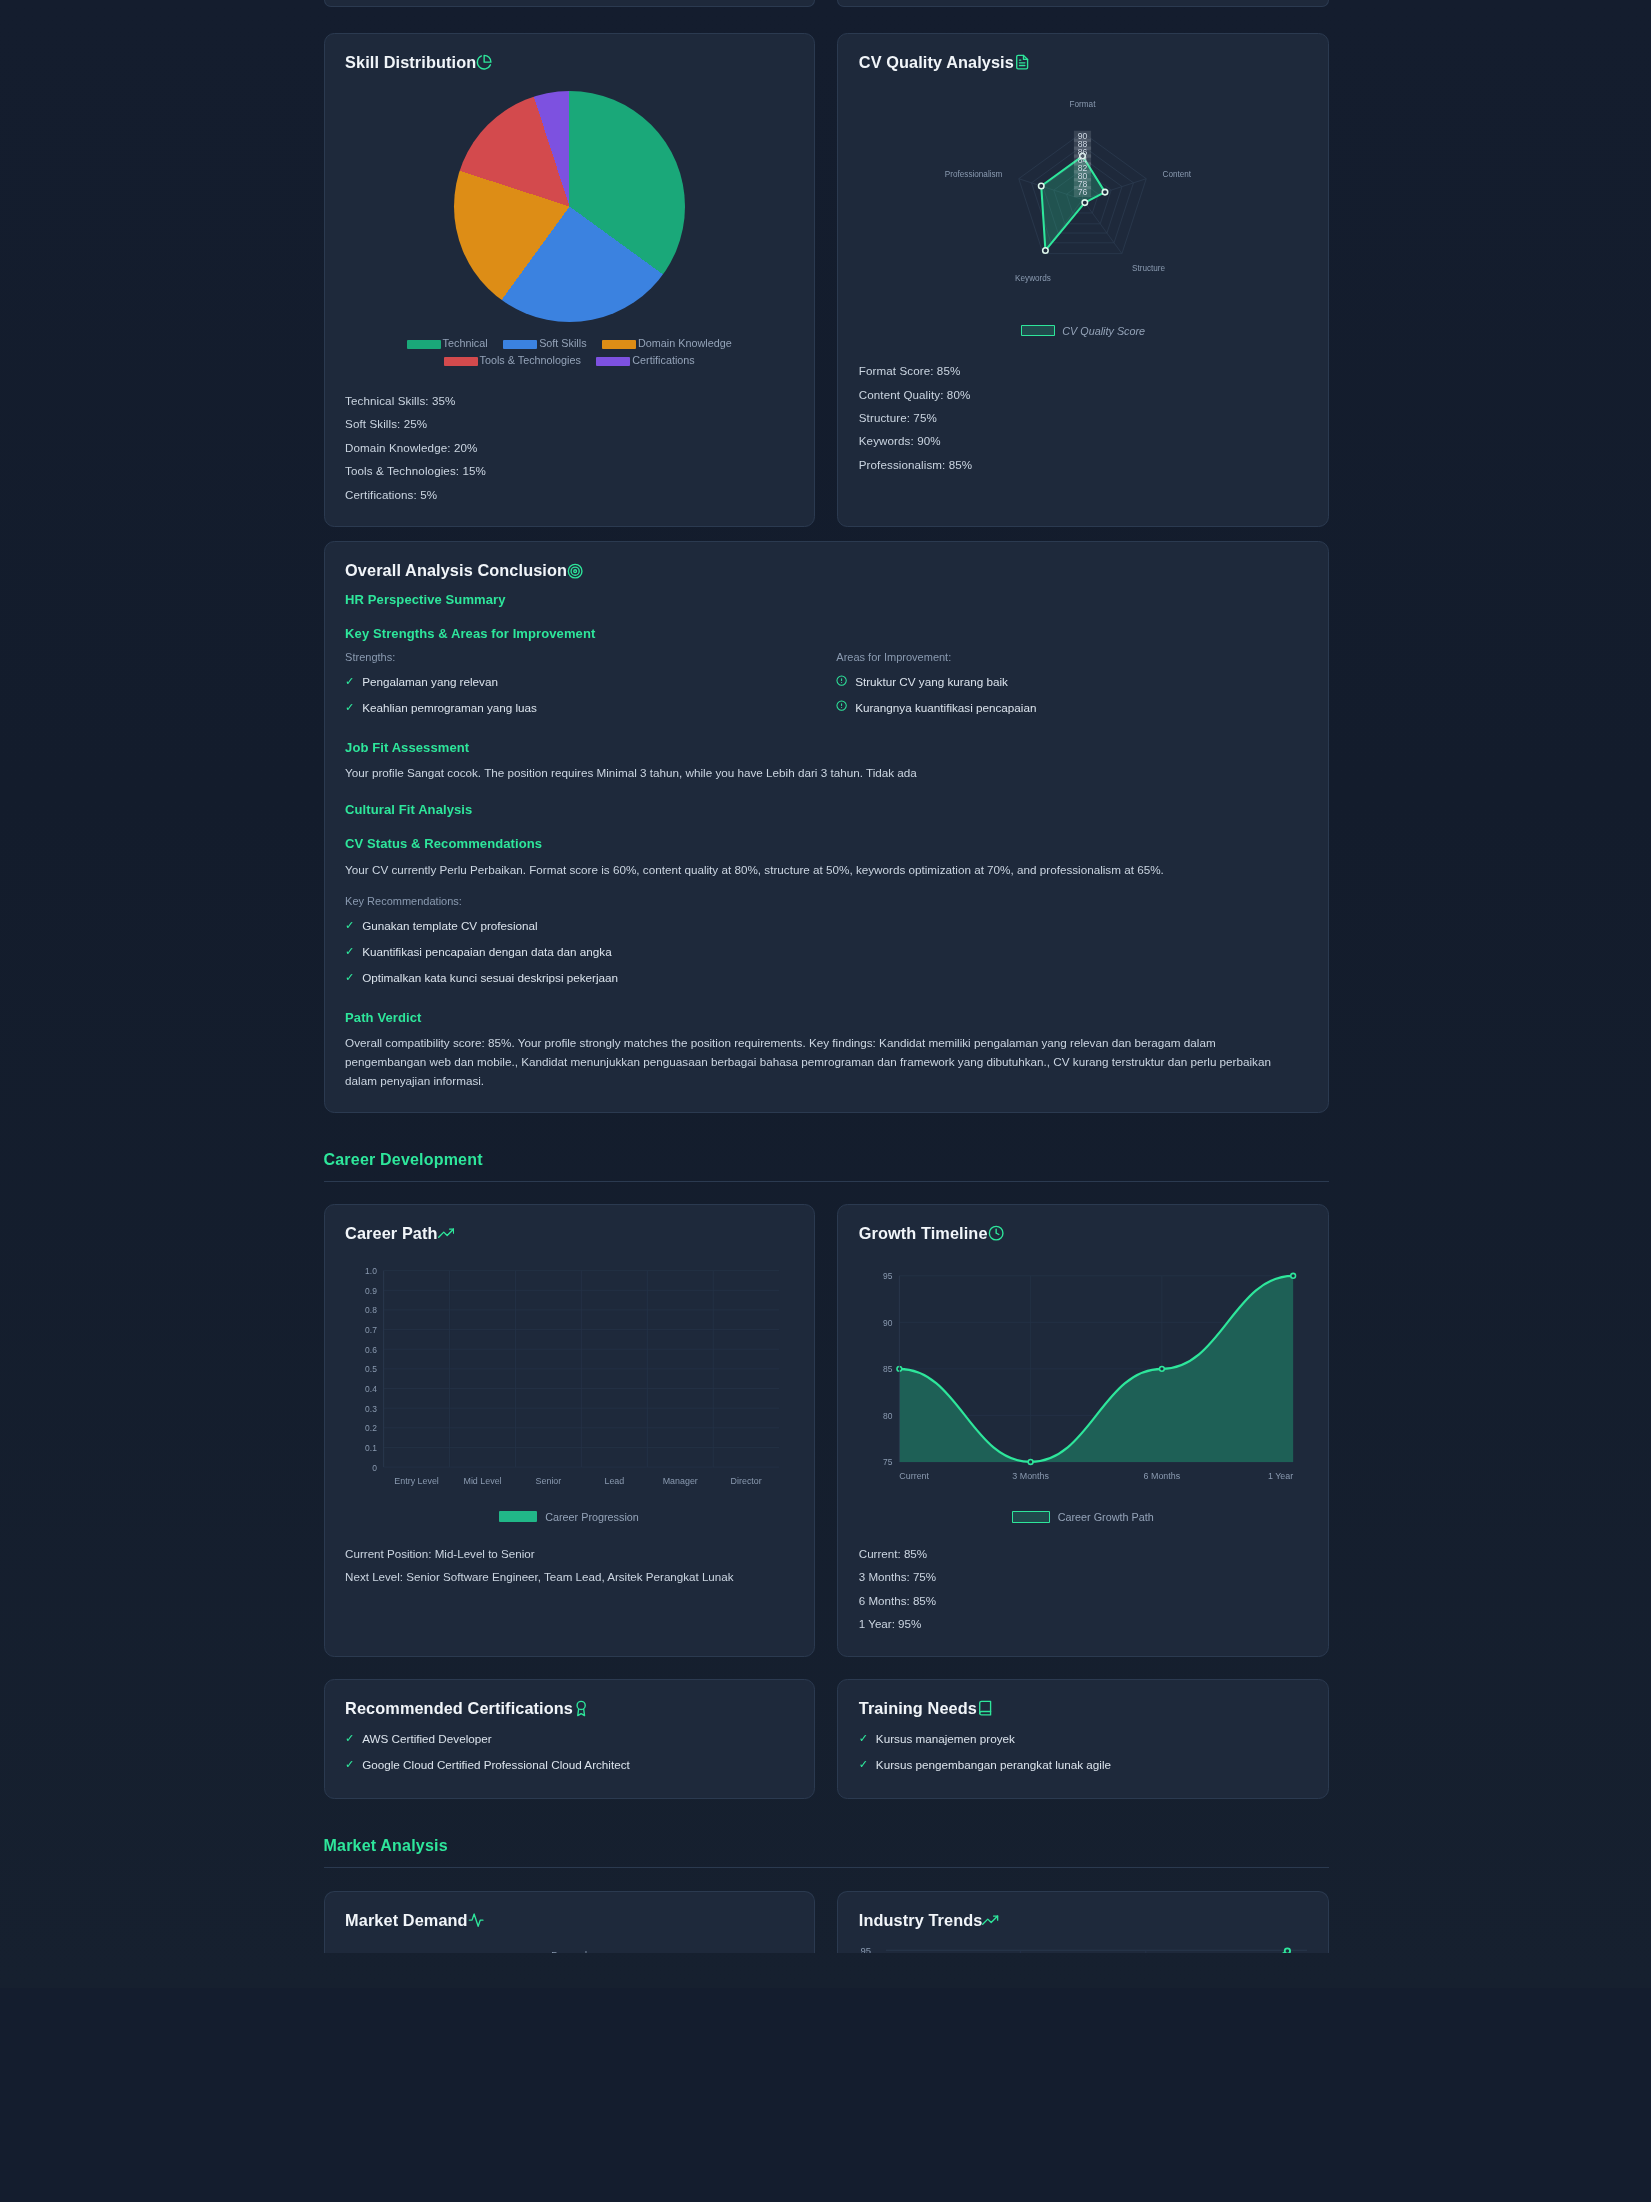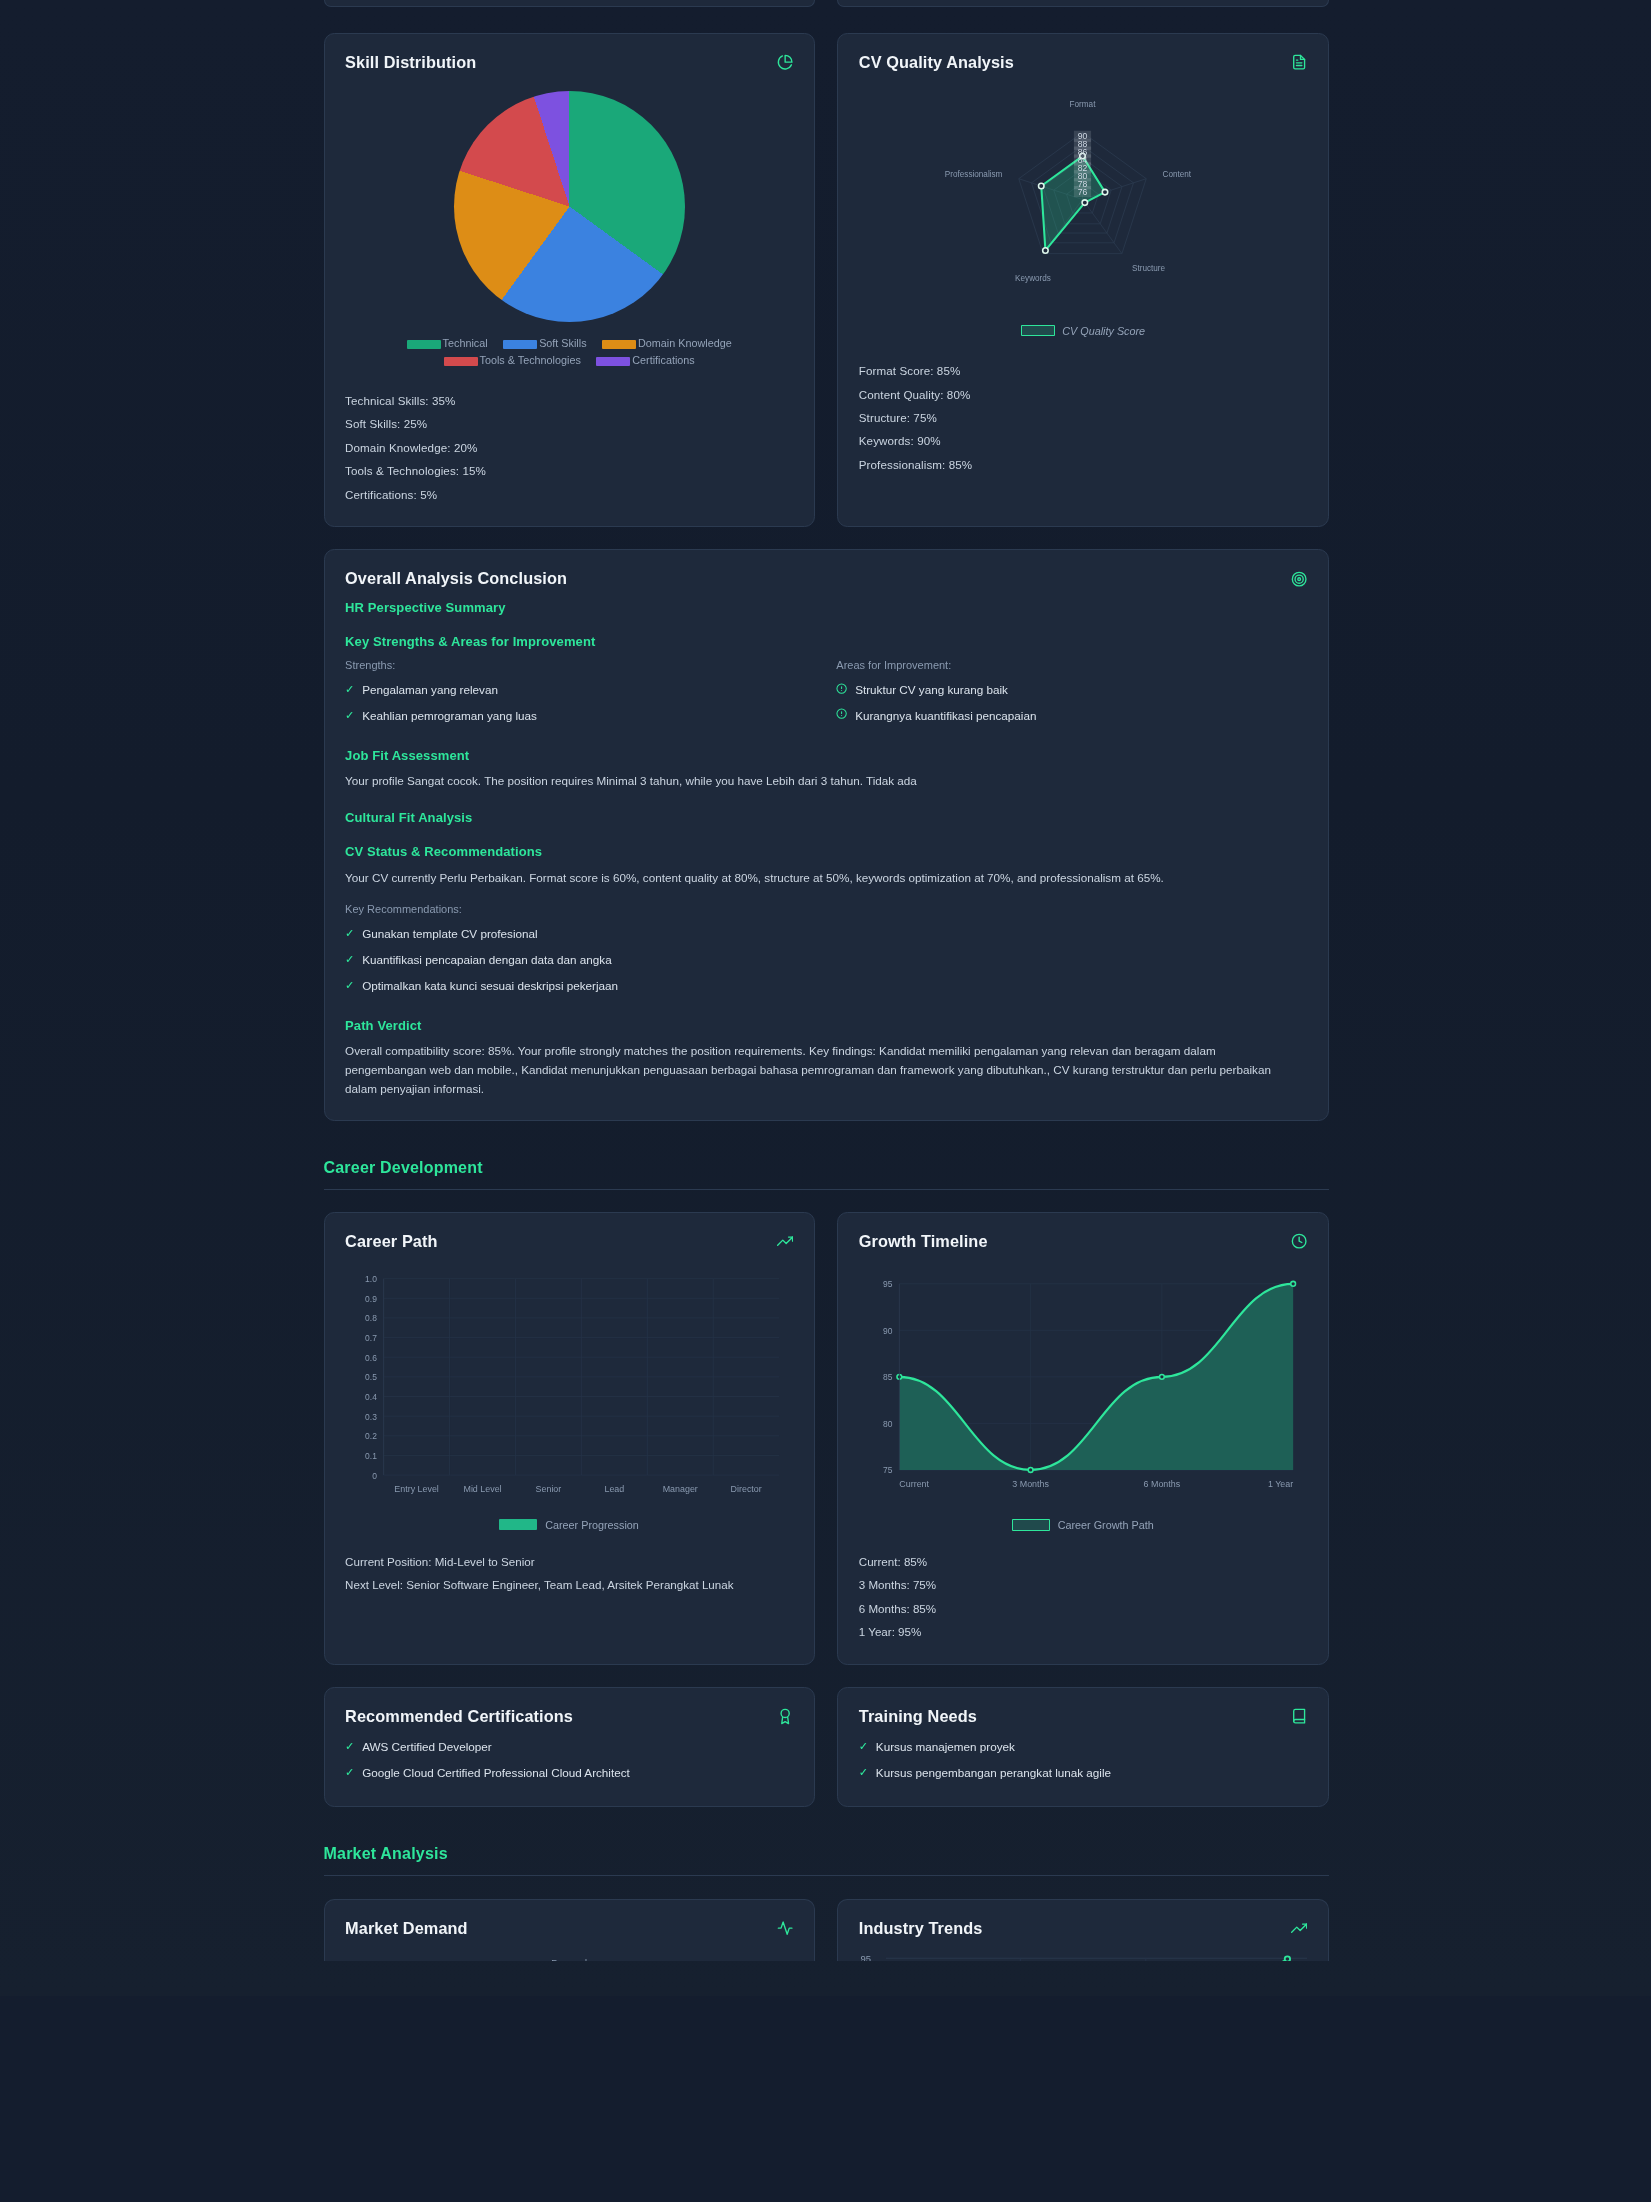--- a/index.html
+++ b/index.html
@@ -27,21 +27,21 @@
   .card {
     background: #1e293b;
     border: 0.9px solid #2b3a50;
     border-radius: 10.3px;
     padding: 19px 20.6px 20.6px 20.6px;
     position: relative;
   }
   .card-head {
     display: flex;
     align-items: center;
-    justify-content: space-between;
+    justify-content: flex-start;
     margin-bottom: 5.2px;
   }
   .card-title {
     font-size: 16.3px;
     font-weight: bold;
     color: #f1f5f9;
     letter-spacing: 0.1px;
   }
   .card-ico { color: #2ee69b; display: flex; }
   .card-ico svg { display: block; }
@@ -90,21 +90,21 @@
 
   
   .radar-wrap { display:flex; justify-content:center; padding: 8.6px 0 0; }
   .radar-legend { display:flex; justify-content:center; gap: 7.7px; align-items:center; margin-top: 6.9px; font-style: italic; }
   .radar-legend .legend-sw {
     width: 34px; height: 11.2px; border: 1.7px solid #2ee69b;
     background: rgba(46,230,155,.18); border-radius: 0.9px;
   }
 
   
-  .concl { margin-top: 22px; }
+  .concl { margin-top: 14px; }
   .sec-h {
     color: #2ee69b; font-size: 13px; font-weight: bold;
     margin: 19px 0 9.5px 0; letter-spacing: 0.1px;
   }
   .sec-h.first { margin-top: 12px; }
   .para {
     font-size: 11.7px; line-height: 1.62; color: #cbd5e1;
     max-width: 951px;
   }
   .sublabel { font-size: 11px; color: #8a9ab0; margin-bottom: 6.9px; }

